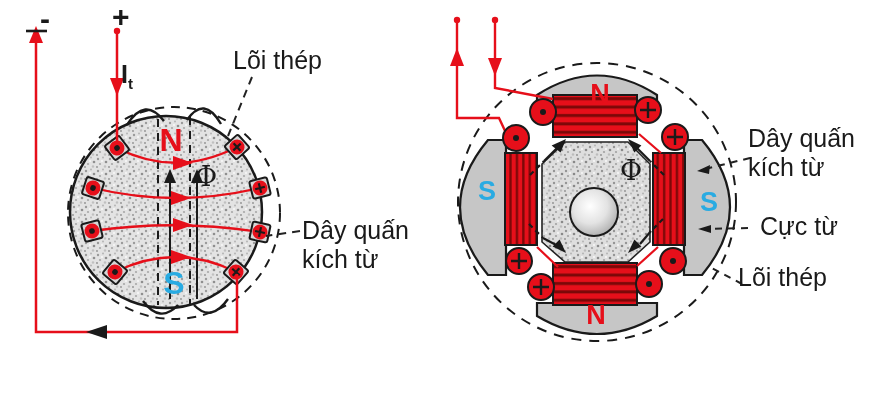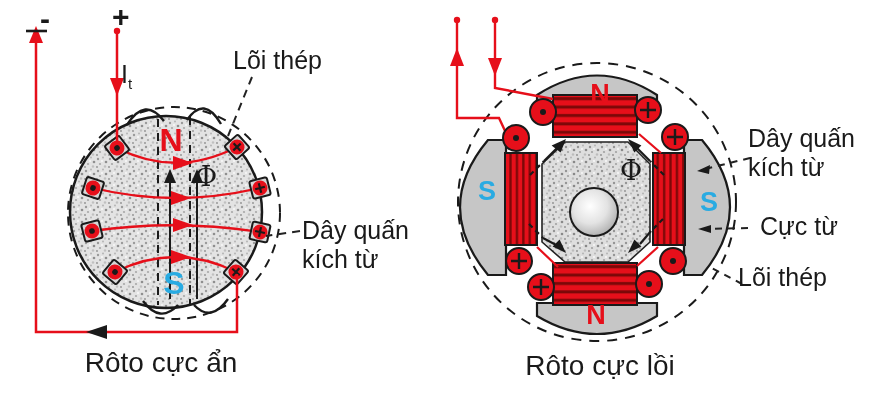--- a/index.html
+++ b/index.html
@@ -13,21 +13,21 @@
   svg{position:absolute;top:0;}
   .lbl{position:absolute;color:var(--ink);white-space:nowrap;}
   .caption{font-size:28px;transform:translateX(-50%);}
   .anno{font-size:25px;line-height:29px;}
   .pole{font-weight:bold;font-size:32px;transform:translateX(-50%);}
   .pole.small{font-size:27px;}
   .red{color:var(--red);}
   .cyan{color:var(--cyan);}
   .phi{font-family:"DejaVu Serif",serif;font-size:27px;}
   .term{font-weight:bold;font-size:30px;}
-  .cur{font-weight:normal;font-size:25px;}
+  .cur{font-weight:bold;font-size:25px;}
   .cur sub{font-size:15px;}
   .red-stroke{stroke:var(--red);}
   .red-fill{fill:var(--red);}
   .ink-stroke{stroke:var(--ink);}
   .ink-fill{fill:var(--ink);}
 </style>
 </head>
 <body>
 
 <div class="stage">
@@ -263,28 +263,26 @@
   <div class="lbl term" style="left:112px;top:0px">+</div>
   <div class="lbl cur" style="left:121px;top:60px"><span>I</span><sub>t</sub></div>
   <div class="lbl pole red" style="left:171px;top:122px">N</div>
   <div class="lbl pole cyan" style="left:174px;top:265px">S</div>
   <div class="lbl phi" style="left:195px;top:161px">Φ</div>
   <div class="lbl anno" style="left:233px;top:46px">Lõi thép</div>
   <div class="lbl anno" style="left:302px;top:216px">
     <div>Dây quấn</div>
     <div>kích từ</div>
   </div>
-  <div class="lbl caption" style="left:161px;top:347px">Rôto cực ẩn</div>
 
   <div class="lbl pole small red" style="left:600px;top:79px">N</div>
   <div class="lbl pole small red" style="left:596px;top:300px">N</div>
   <div class="lbl pole small cyan" style="left:487px;top:176px">S</div>
   <div class="lbl pole small cyan" style="left:709px;top:187px">S</div>
   <div class="lbl phi" style="left:620px;top:155px">Φ</div>
   <div class="lbl anno" style="left:748px;top:124px">
     <div>Dây quấn</div>
     <div>kích từ</div>
   </div>
   <div class="lbl anno" style="left:760px;top:212px">Cực từ</div>
   <div class="lbl anno" style="left:738px;top:263px">Lõi thép</div>
-  <div class="lbl caption" style="left:600px;top:350px">Rôto cực lồi</div>
 
 </div>
 
 </body></html>

